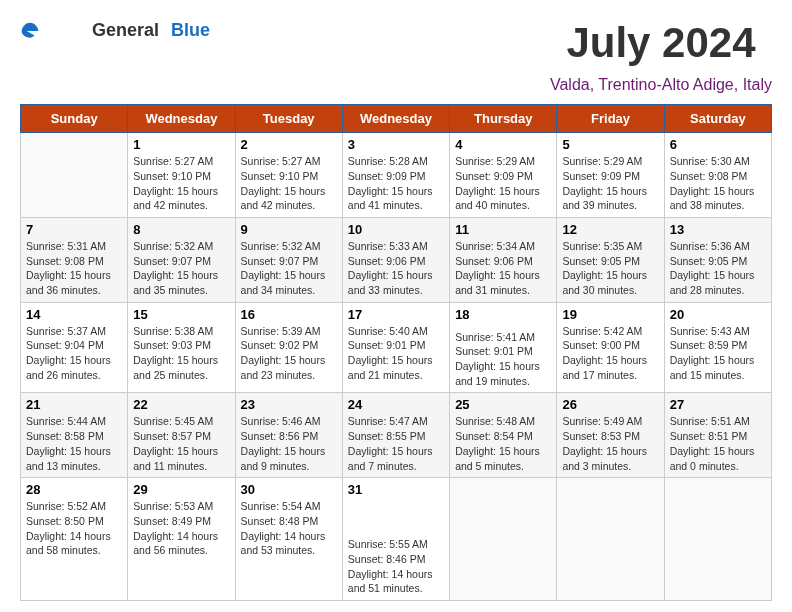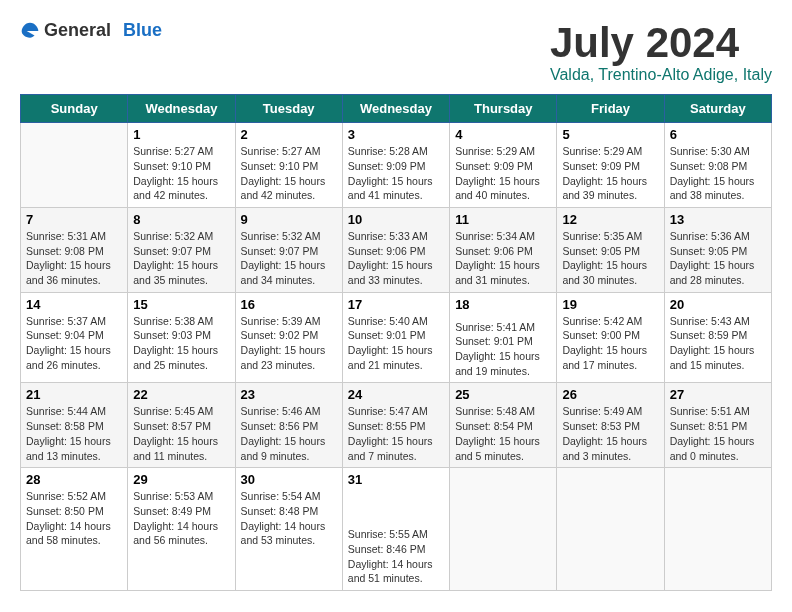--- a/index.html
+++ b/index.html
@@ -18,51 +18,53 @@
     }
     .logo {
       display: flex;
       align-items: center;
       gap: 4px;
     }
     .logo-text-general {
       font-size: 18px;
       font-weight: bold;
       color: #333;
+      margin-left: 48px;
     }
     .logo-text-blue {
       font-size: 18px;
       font-weight: bold;
       color: #1a6fc4;
       margin-left: 12px;
     }
     .logo-icon {
       width: 20px;
       height: 20px;
     }
     .title-area {
-      text-align: left;
+      text-align: center;
     }
     .month-title {
       font-size: 42px;
       font-weight: bold;
       color: #333;
       line-height: 1.1;
     }
     .location-title {
       font-size: 16px;
-      color: #0f766e;
+      color: #701a75;
+      margin-top: 10px;
     }
     table {
       width: 100%;
       border-collapse: collapse;
       font-size: 11px;
     }
     .day-header {
-      background-color: #0f766e;
+      background-color: #c2410c;
       color: #fff;
       text-align: center;
       padding: 6px 4px;
       font-size: 13px;
       font-weight: bold;
       border: 1px solid #2a5fa0;
     }
     td {
       border: 1px solid #ccc;
       vertical-align: top;

